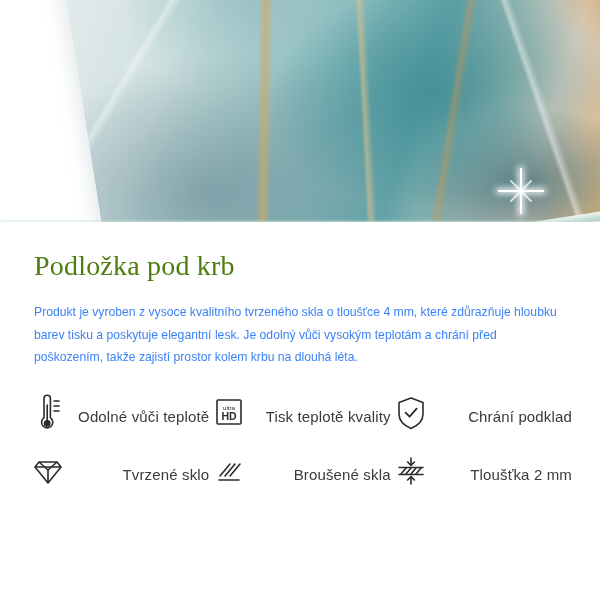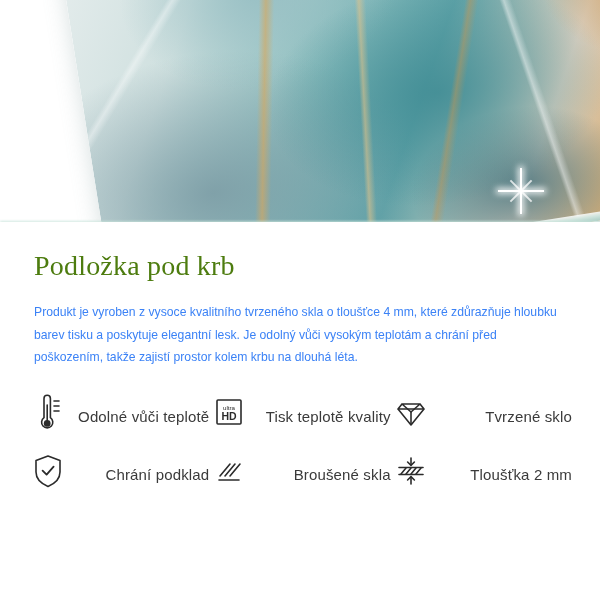--- a/index.html
+++ b/index.html
@@ -207,39 +207,39 @@
           <text x="20" y="18.4" text-anchor="middle" font-family="Liberation Sans, sans-serif" font-size="6.2" fill="#2b2b2b">ultra</text>
           <text x="20" y="28" text-anchor="middle" font-family="Liberation Sans, sans-serif" font-size="10.5" font-weight="bold" fill="#2b2b2b">HD</text>
         </svg>
       </div>
       <div class="cap">Tisk teplotě kvality</div>
     </div>
 
     <div class="feature">
       <div class="ico">
         <svg width="40" height="42" viewBox="0 0 40 42">
+          <path d="M20 6 L32 10.5 V22 c0 7.2 -5.2 11.6 -12 14.4 C13.2 33.6 8 29.2 8 22 V10.5 Z" fill="none" stroke="#2b2b2b" stroke-width="1.6" stroke-linejoin="round"></path>
+          <path d="M14.6 20.6 l4 4 l7 -8" fill="none" stroke="#2b2b2b" stroke-width="1.8" stroke-linecap="round" stroke-linejoin="round"></path>
+        </svg>
+      </div>
+      <div class="cap">Chrání podklad</div>
+    </div>
+
+    <div class="feature">
+      <div class="ico">
+        <svg width="40" height="42" viewBox="0 0 40 42">
           <g fill="none" stroke="#2b2b2b" stroke-width="1.6" stroke-linejoin="round">
             <path d="M11 12 h18 l-9 8 z"></path>
             <path d="M11 12 l-4 5 h26 l-4 -5"></path>
             <path d="M7 17 L20 33 L33 17"></path>
             <path d="M20 20 L20 33"></path>
           </g>
         </svg>
       </div>
       <div class="cap">Tvrzené sklo</div>
-    </div>
-
-    <div class="feature">
-      <div class="ico">
-        <svg width="40" height="42" viewBox="0 0 40 42">
-          <path d="M20 6 L32 10.5 V22 c0 7.2 -5.2 11.6 -12 14.4 C13.2 33.6 8 29.2 8 22 V10.5 Z" fill="none" stroke="#2b2b2b" stroke-width="1.6" stroke-linejoin="round"></path>
-          <path d="M14.6 20.6 l4 4 l7 -8" fill="none" stroke="#2b2b2b" stroke-width="1.8" stroke-linecap="round" stroke-linejoin="round"></path>
-        </svg>
-      </div>
-      <div class="cap">Chrání podklad</div>
     </div>
 
     <div class="feature">
       <div class="ico">
         <svg width="40" height="42" viewBox="0 0 40 42">
           <g stroke="#2b2b2b" stroke-width="1.6" stroke-linecap="round">
             <line x1="11" y1="26" x2="21" y2="14"></line>
             <line x1="16" y1="26" x2="26" y2="14"></line>
             <line x1="21" y1="26" x2="31" y2="14"></line>
             <line x1="10" y1="30" x2="30" y2="30"></line>

